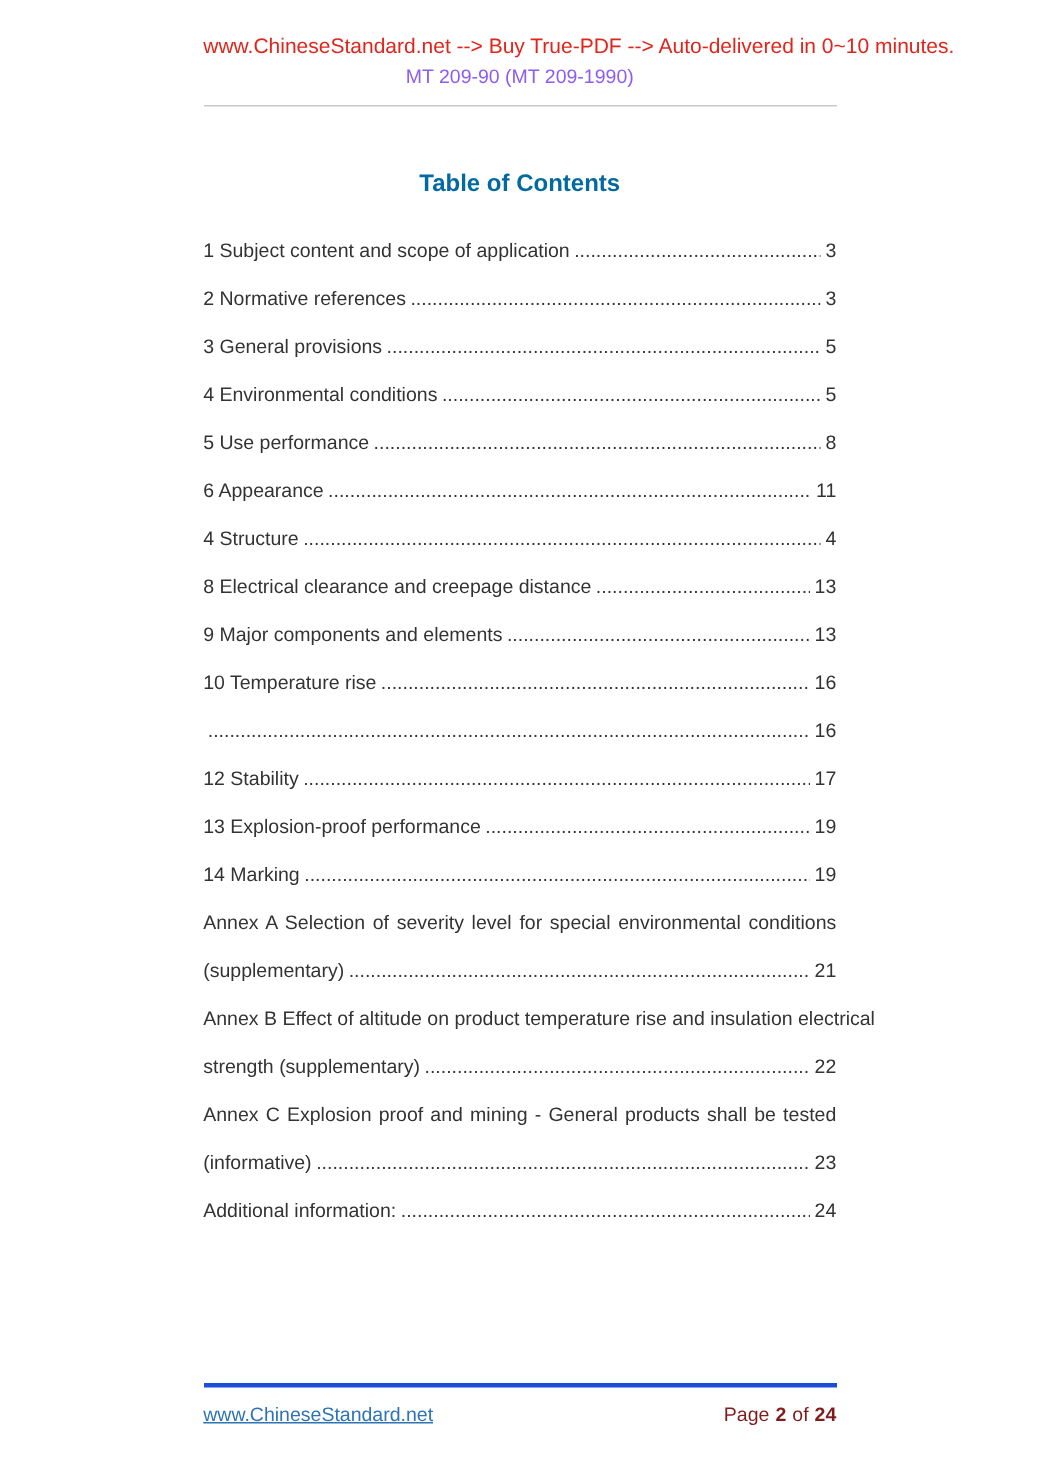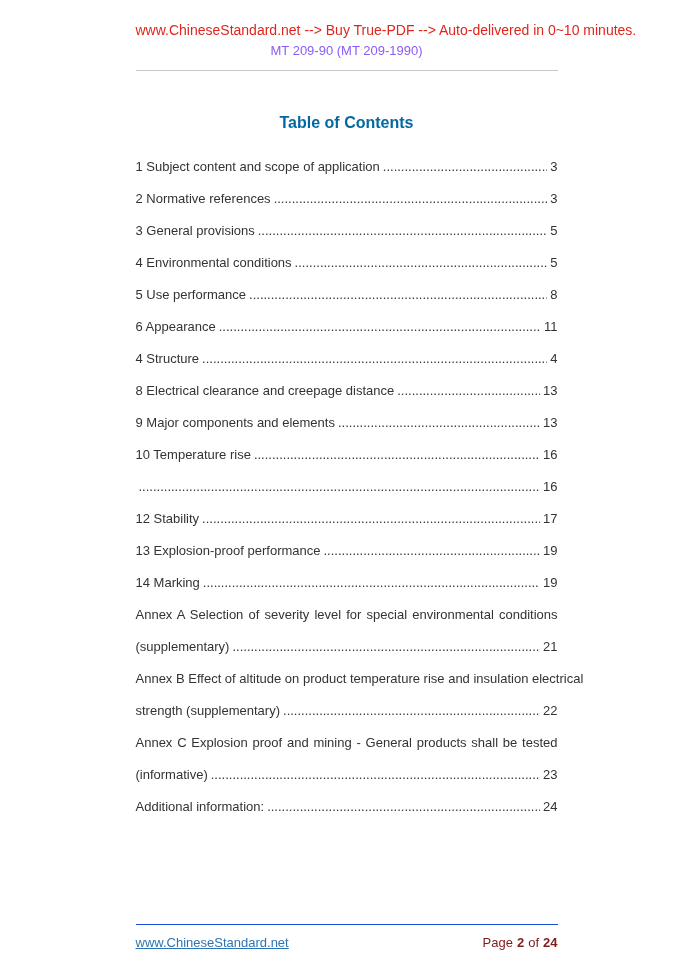--- a/index.html
+++ b/index.html
@@ -68,21 +68,21 @@
     white-space: nowrap;
     margin: 0 3px;
     color: #333333;
   }
   .toc-page { white-space: nowrap; }
   .footer {
     position: absolute;
     left: 104px;
     right: 104px;
     bottom: 30px;
-    border-top: 1px solid #1d4ed8;
+    border-top: 3px solid #1d4ed8;
     padding-top: 10px;
     display: flex;
     justify-content: space-between;
     align-items: baseline;
     font-size: 13px;
   }
   .footer-link {
     color: #2e74b5;
     text-decoration: underline;
     cursor: pointer;

